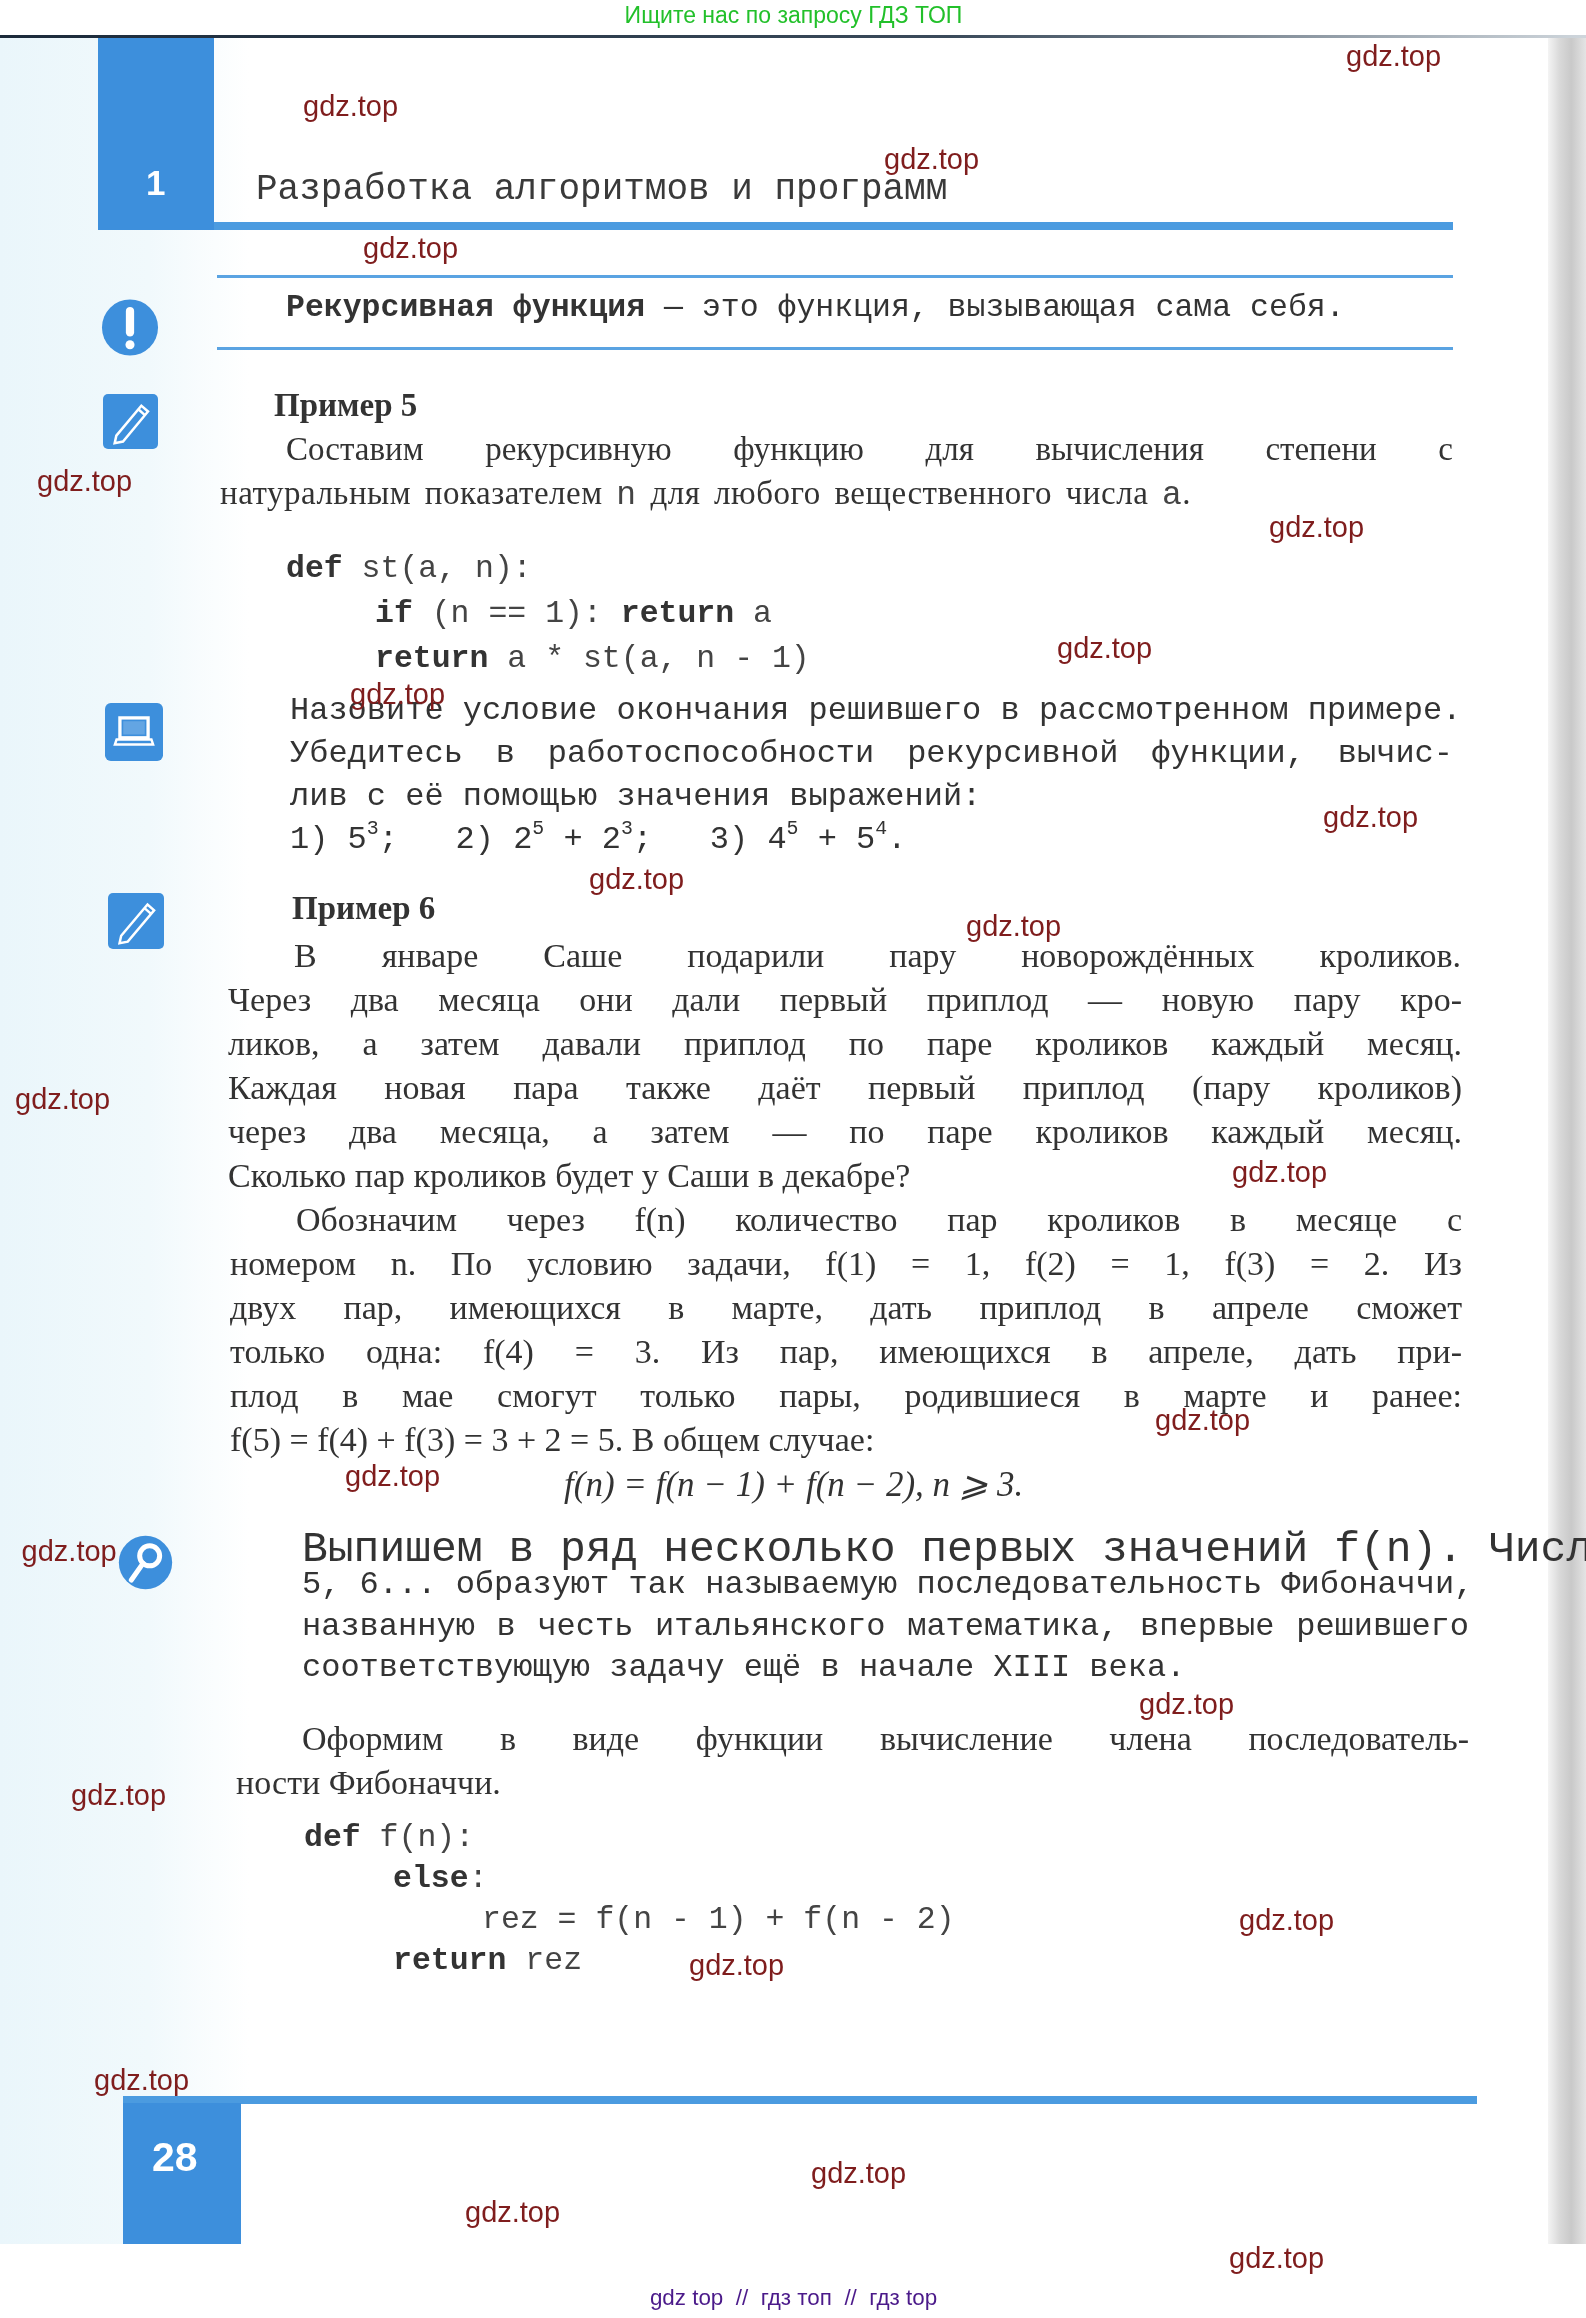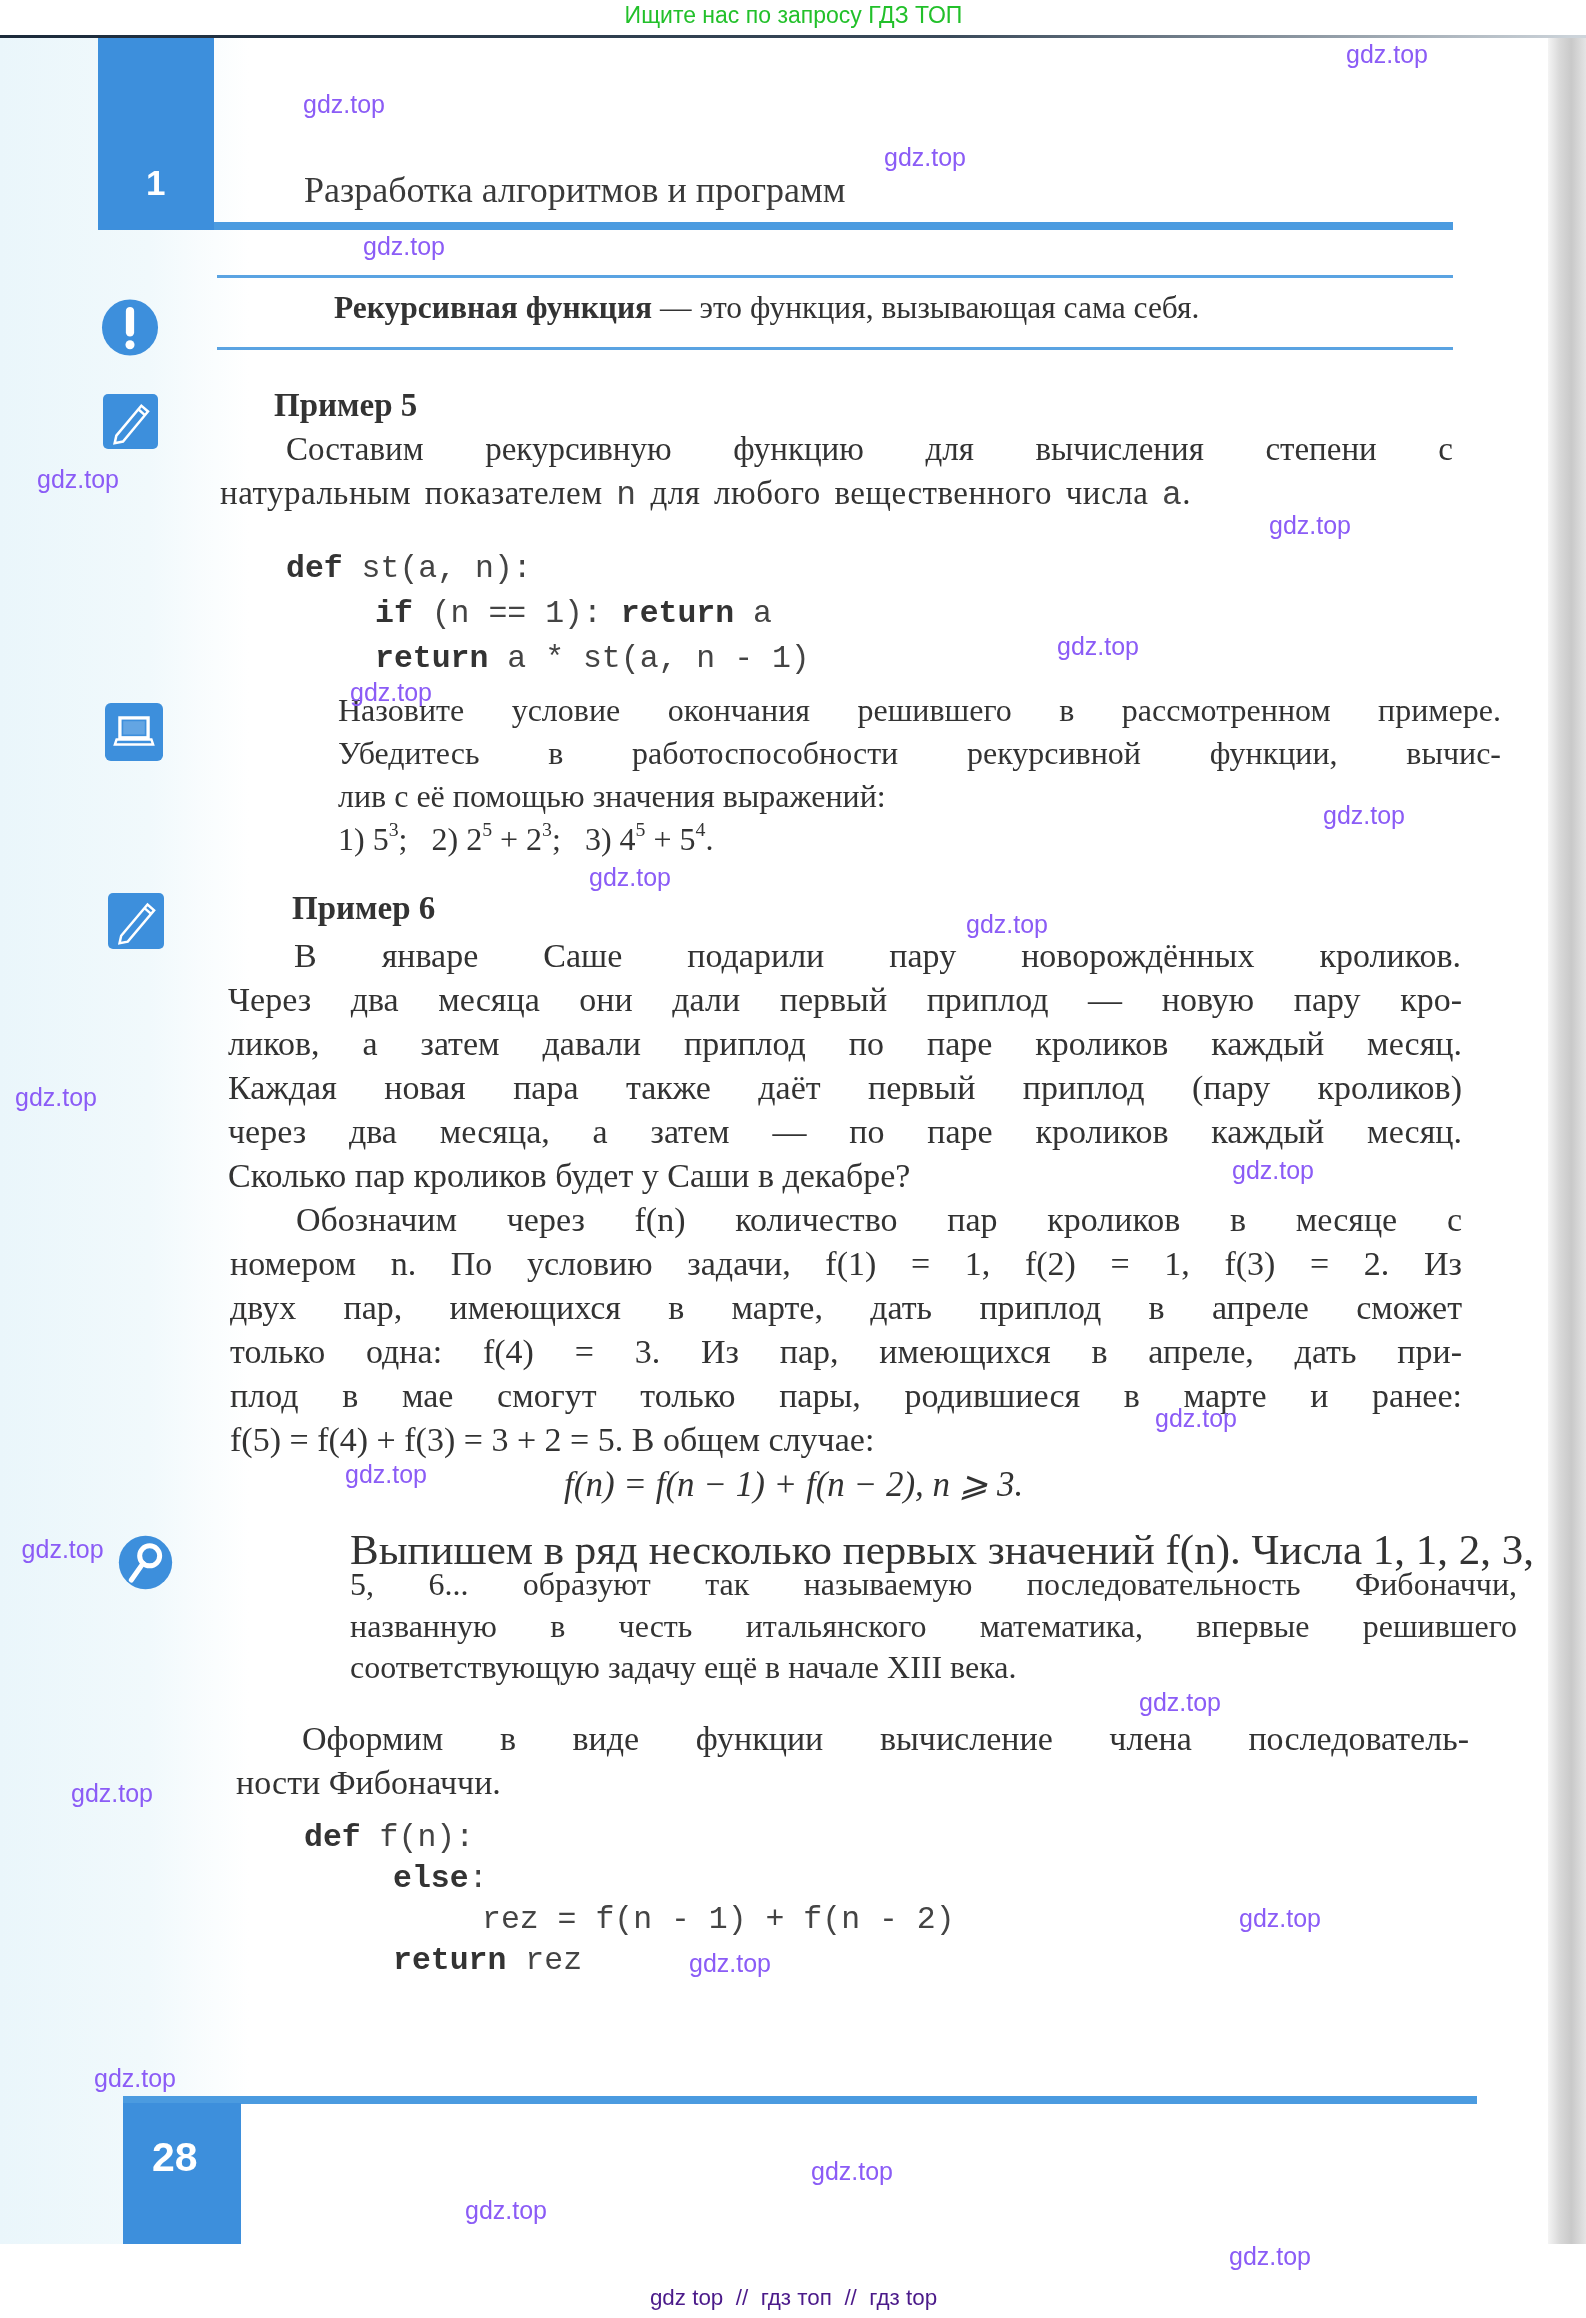--- a/index.html
+++ b/index.html
@@ -7,28 +7,28 @@
   .abs { position:absolute; }
   .page { position:absolute; left:0; top:37px; width:1551px; height:2207px; background:#ffffff; }
   .margin-strip { position:absolute; left:0; top:37px; width:249px; height:2207px; background:linear-gradient(to right,#eaf6fb 0%, #f1f9fc 60%, #ffffff 100%); }
   .binding { position:absolute; left:1548px; top:37px; width:39px; height:2207px; background:linear-gradient(to right,#f4f4f4,#d9d9d9 30%,#c9c9c9 60%,#e6e6e6); }
   .topshadow { position:absolute; left:0; top:35px; width:1587px; height:3.3px; background:linear-gradient(to right,#1b2a3a,#3a4a5a 60%,#cfd6dc); }
   .tab { position:absolute; background:#3d8fdc; }
   .tabnum { position:absolute; color:#ffffff; font-weight:bold; font-family:"Liberation Sans", sans-serif; }
   .hline { position:absolute; background:#4b9be0; height:6.6px; }
   .thin { position:absolute; background:#5aa3e2; height:3.3px; }
   .serif { font-family:"Liberation Serif", serif; color:#333; }
-  .sans { font-family:Liberation Serif, serif; color:#333;margin-left:48px; }
+  .sans { font-family:Liberation Mono, monospace; color:#333; }
   .mono { font-family:"Liberation Mono", monospace; color:#444; }
   .line { position:absolute; white-space:nowrap; }
   .just { position:absolute; text-align:justify; text-align-last:justify; white-space:nowrap; }
   .b { font-weight:bold; }
   .i { font-style:italic; }
   .kw { font-weight:bold; color:#333; }
-  .wm { position:absolute; font-family:"Liberation Sans", sans-serif; font-size:25px; color:#8b5cf6; white-space:nowrap; }
+  .wm { position:absolute; font-family:"Liberation Sans", sans-serif; font-size:29px; color:#7f1d1d; white-space:nowrap; }
   .icon { position:absolute; }
   sup { font-size:62%; vertical-align:0.7em; line-height:0; }
 </style>
 </head>
 <body>
 
 <div class="abs" style="left:0;top:1.7px;width:1587px;text-align:center;font-size:23px;color:#22c02a;font-family:'Liberation Sans',sans-serif;">Ищите нас по запросу ГДЗ ТОП</div>
 
 <div class="page"></div>
 <div class="margin-strip"></div>

